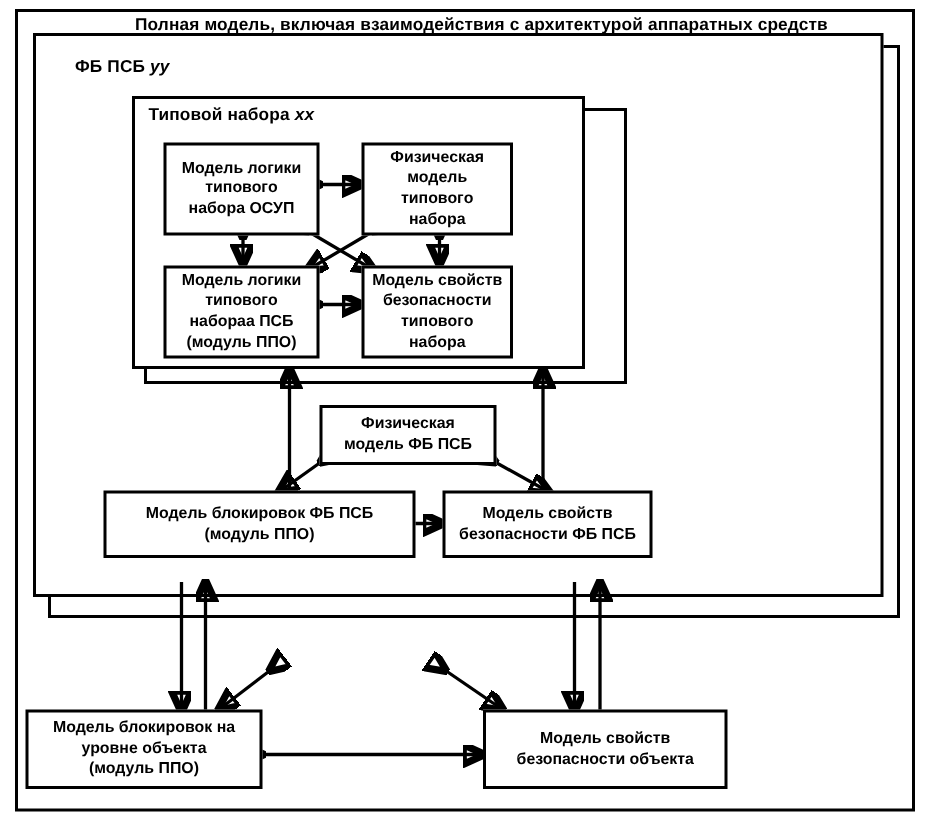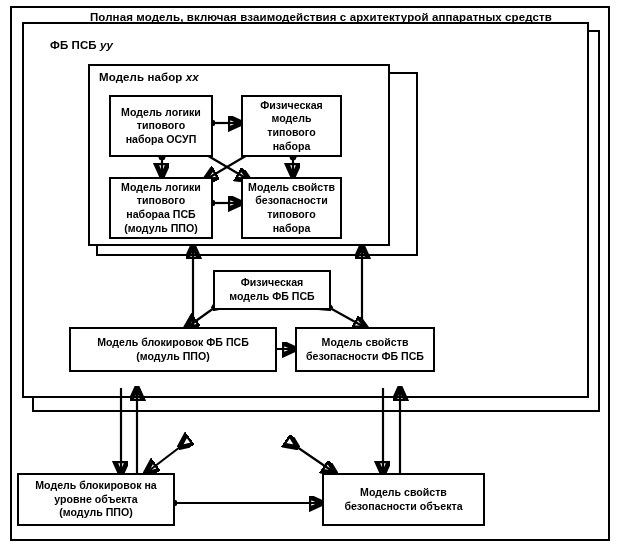--- a/index.html
+++ b/index.html
@@ -81,21 +81,21 @@
 
   <div class="frame-title" style="left:32px;top:39px;margin-left:18px;">
     <span>ФБ ПСБ </span><span class="it">yy</span>
   </div>
 
   <div class="frame" style="left:96px;top:72px;width:322px;height:184px;"></div>
 
   <div class="frame" style="left:88px;top:64px;width:302px;height:182px;"></div>
 
   <div class="frame-title" style="left:99px;top:71px;">
-    <span>Модель набор </span><span class="it">xx</span>
+    <span>Типовой набора </span><span class="it">xx</span>
   </div>
 
   <svg id="wires" viewBox="0 0 622 547" xmlns="http://www.w3.org/2000/svg">
     <defs>
       <marker id="ah" markerWidth="7" markerHeight="7" refX="6.0" refY="3.0" orient="auto" markerUnits="strokeWidth">
         <path d="M0,0 L6.6,3 L0,6 z" fill="#000" stroke="none"></path>
       </marker>
     </defs>
 
     <line x1="213" y1="123" x2="241" y2="123" marker-start="url(#ah)" marker-end="url(#ah)"></line>

